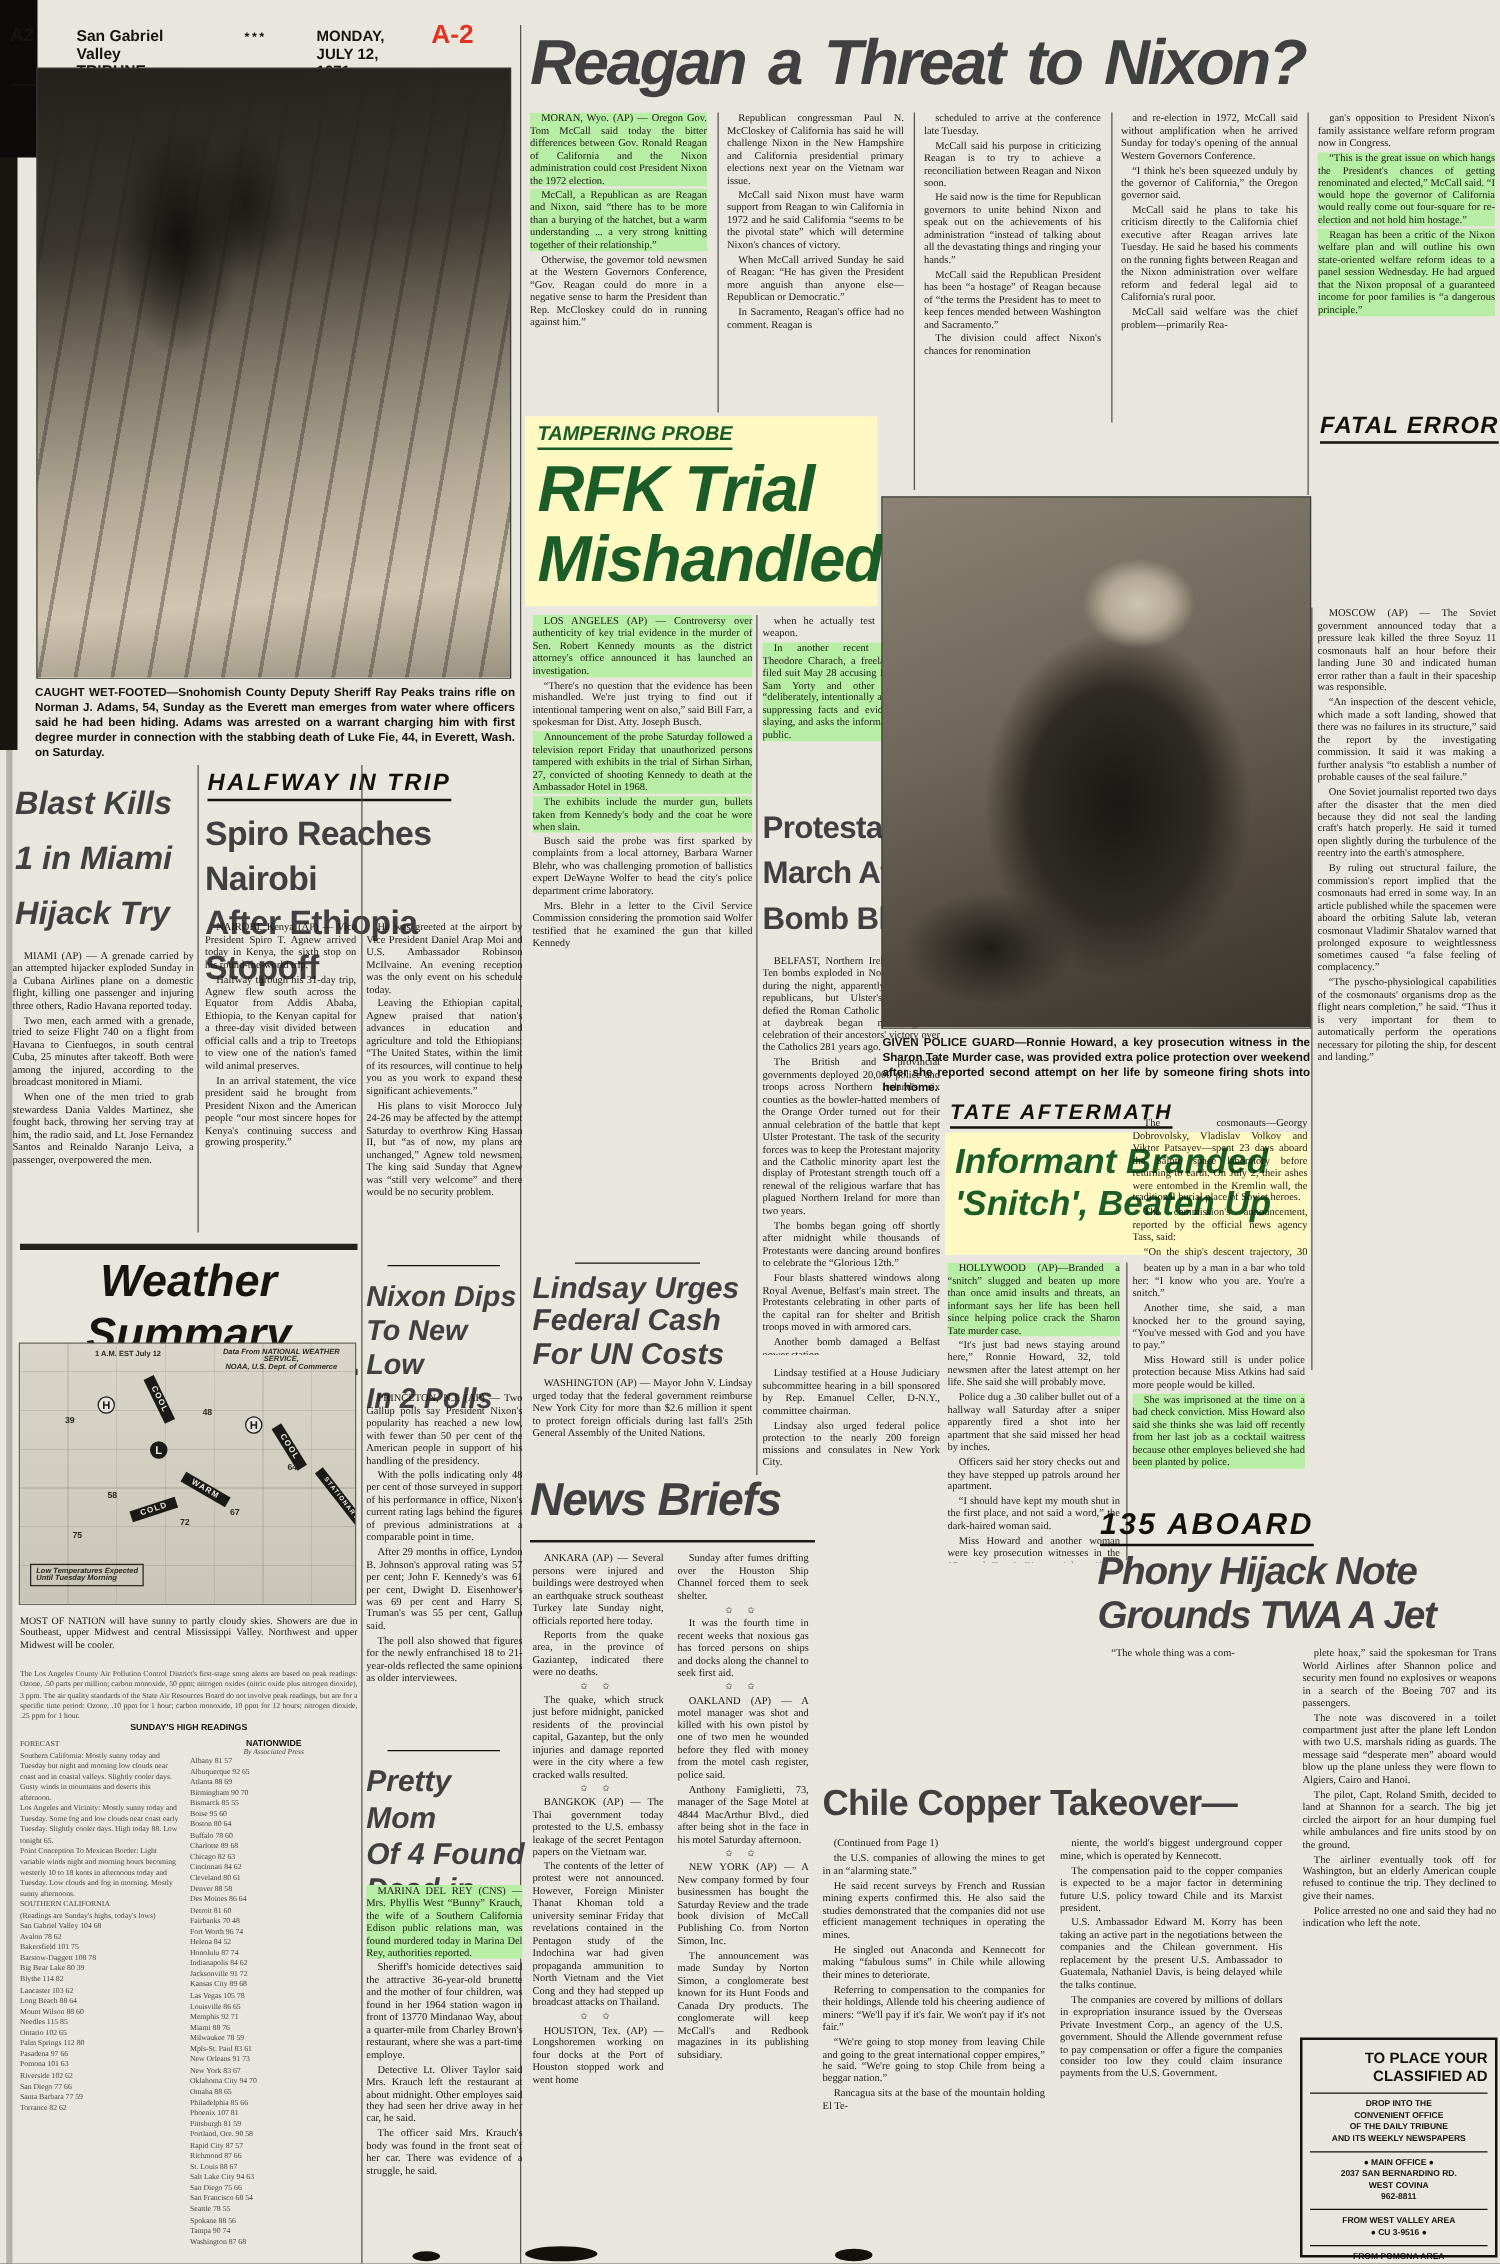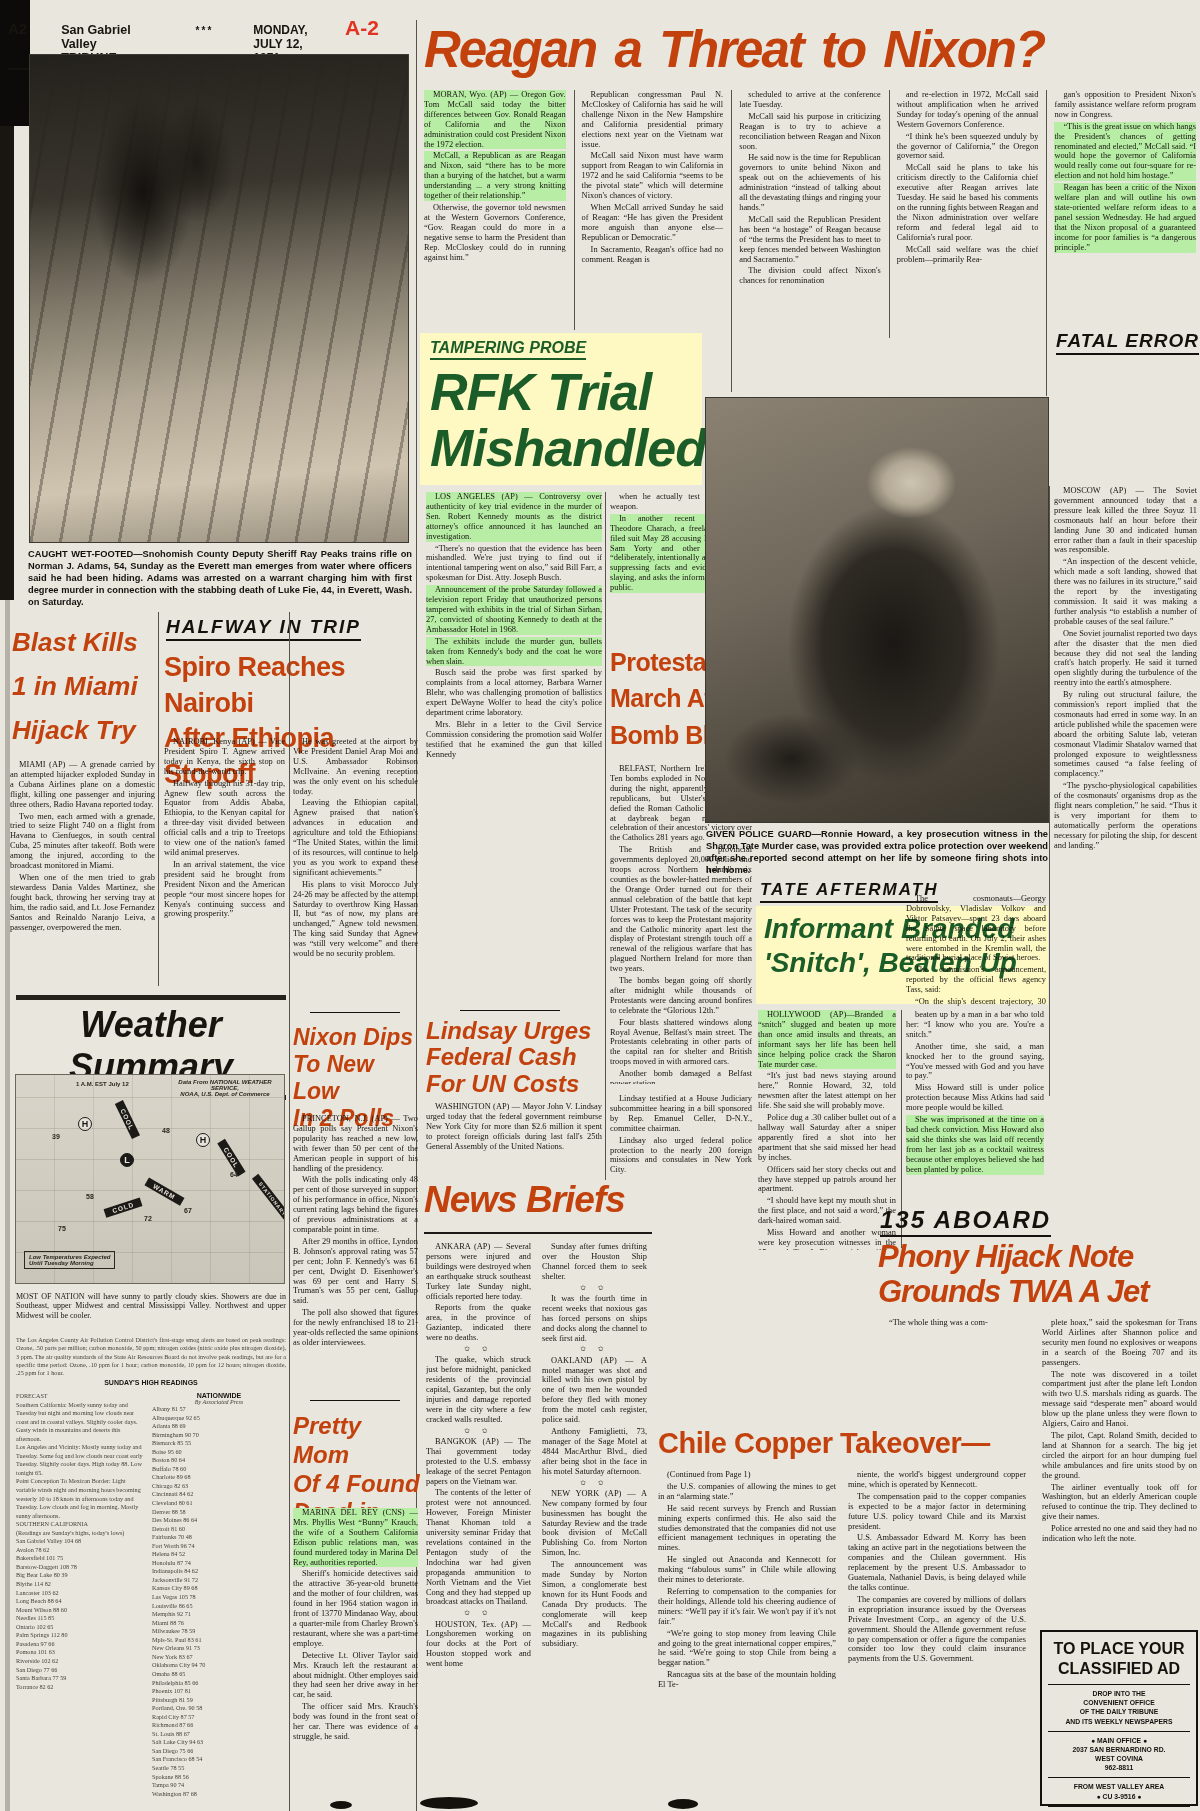--- a/index.html
+++ b/index.html
@@ -7,21 +7,21 @@
         font-family:"Liberation Serif",serif;color:#17150f;}
   .abs{position:absolute;}
   
   .tcol{overflow:hidden;}
   .tcol p{margin:0 0 2px;text-indent:9px;font-size:8.4px;line-height:1.18;text-align:justify;}
   .tcol p.hl{background:#b7eda4;}
   .tcol p.star{text-align:center;text-indent:0;letter-spacing:5px;font-size:7px;margin:2px 0;}
   .tiny{font-size:6.2px;line-height:1.38;color:#45423a;white-space:pre-line;overflow:hidden;}
   .tinyj{font-size:6.2px;line-height:1.35;color:#45423a;text-align:justify;overflow:hidden;}
   
-  .headline{font-family:"Liberation Sans",sans-serif;font-weight:bold;line-height:1.08;white-space:pre-line;color:#c2410c;}
+  .headline{font-family:"Liberation Sans",sans-serif;font-weight:bold;line-height:1.08;white-space:pre-line;color:#404040;}
   .hl-italic{font-style:italic;}
   .kicker{font-family:"Liberation Sans",sans-serif;font-style:italic;font-weight:bold;color:#14120d;
           border-bottom:2px solid #14120d;display:inline-block;padding-bottom:1px;white-space:nowrap;}
   .caption{font-family:"Liberation Sans",sans-serif;font-weight:bold;font-size:9.3px;line-height:1.3;text-align:justify;color:#14120d;}
   .vrule{background:#57534a;width:1px;}
   .hrule{background:#1c1a16;}
   .divider{border-top:1.5px solid #14120d;width:66%;margin:0 auto;}
   .greenbox{background:#fef9c3;}
   .green-ink{color:#1c5c28;}
   .masthead{display:flex;align-items:baseline;gap:8px;border-bottom:2px solid #14120d;
@@ -403,21 +403,21 @@
       <p>Rancagua sits at the base of the mountain holding El Te-</p>
     </div>
   <div class="abs tcol" style="left:848px;top:1470px;width:178px;height:338px;">
       <p>niente, the world's biggest underground copper mine, which is operated by Kennecott.</p>
       <p>The compensation paid to the copper companies is expected to be a major factor in determining future U.S. policy toward Chile and its Marxist president.</p>
       <p>U.S. Ambassador Edward M. Korry has been taking an active part in the negotiations between the companies and the Chilean government. His replacement by the present U.S. Ambassador to Guatemala, Nathaniel Davis, is being delayed while the talks continue.</p>
       <p>The companies are covered by millions of dollars in expropriation insurance issued by the Overseas Private Investment Corp., an agency of the U.S. government. Should the Allende government refuse to pay compensation or offer a figure the companies consider too low they could claim insurance payments from the U.S. Government.</p>
     </div>
 
   <div class="abs classified" style="left:1040px;top:1630px;width:158px;height:176px;">
-    <div style="font-size:16px;white-space:pre-line;line-height:1.25;">TO PLACE YOUR
+    <div style="font-size:12px;white-space:pre-line;line-height:1.25;text-align:right;">TO PLACE YOUR
 CLASSIFIED AD</div>
     <div class="sec" style="font-size:6.8px;line-height:1.35;">DROP INTO THE
 CONVENIENT OFFICE
 OF THE DAILY TRIBUNE
 AND ITS WEEKLY NEWSPAPERS</div>
     <div class="sec" style="font-size:6.8px;line-height:1.35;">●  MAIN OFFICE  ●
 2037 SAN BERNARDINO RD.
 WEST COVINA
 962-8811</div>
     <div class="sec" style="font-size:6.8px;line-height:1.35;">FROM WEST VALLEY AREA

